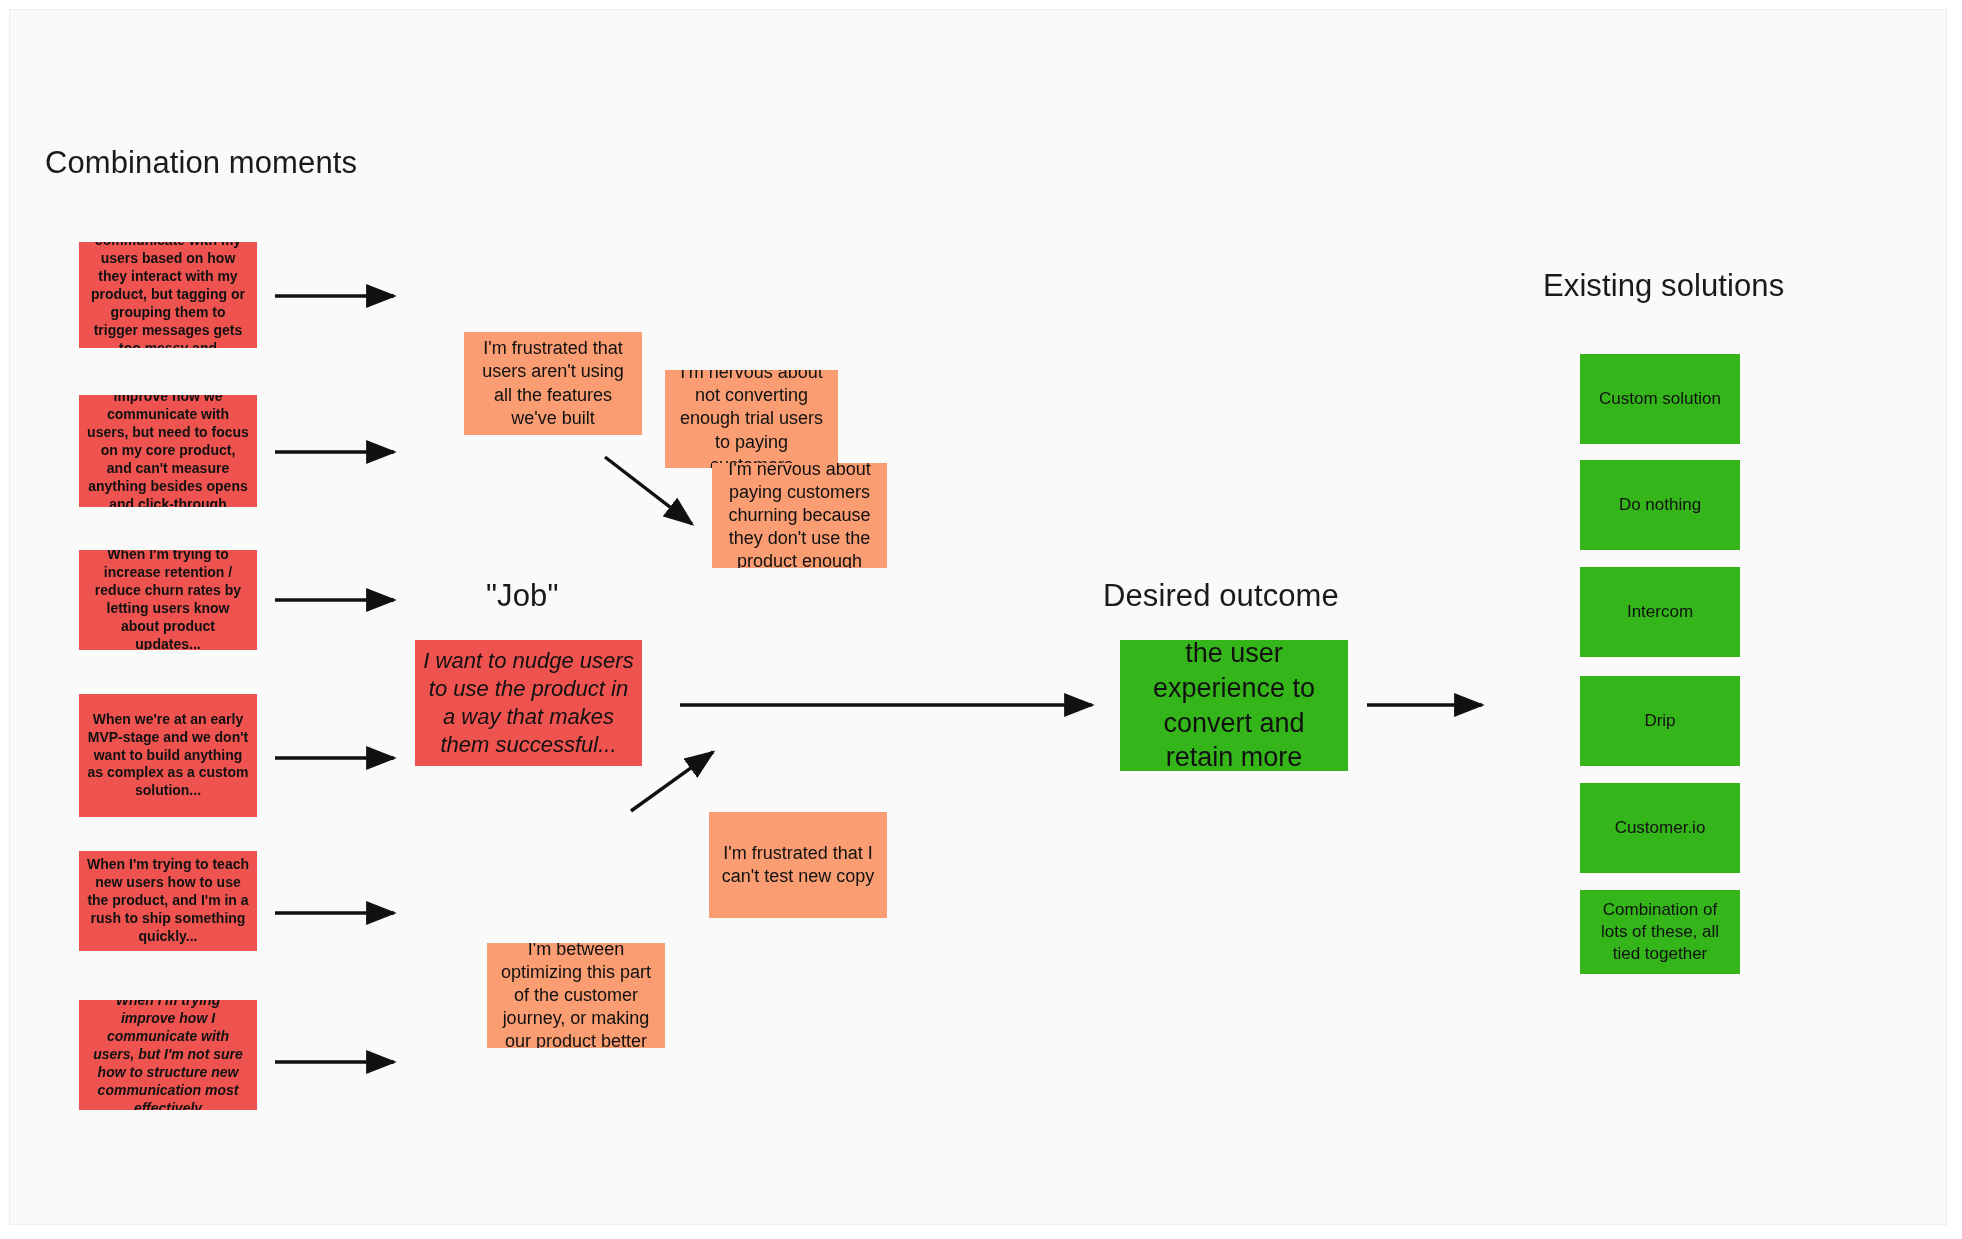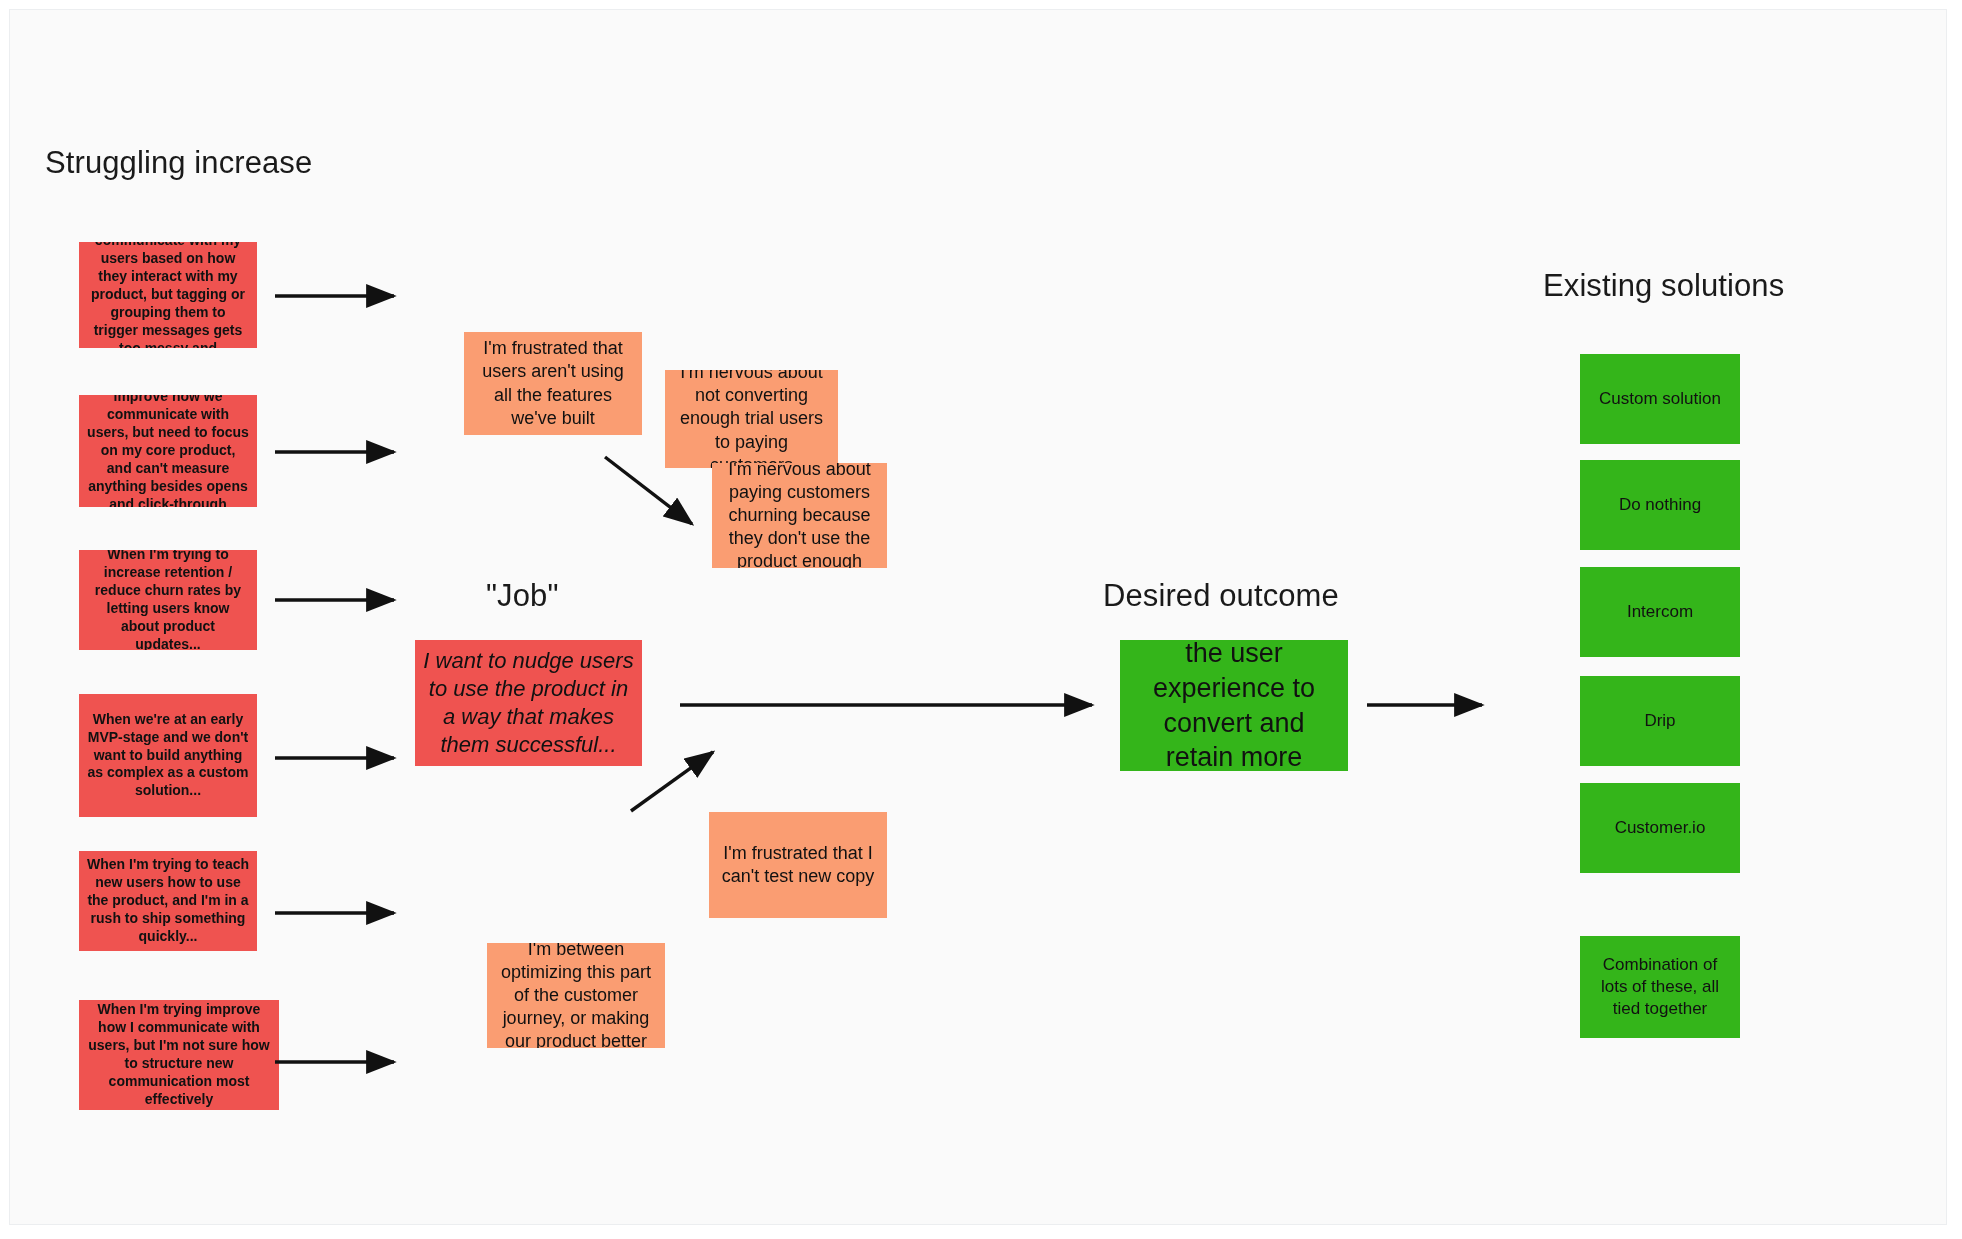--- a/index.html
+++ b/index.html
@@ -63,39 +63,39 @@
     height: 1239px;
     pointer-events: none;
   }
 </style>
 </head>
 <body>
 
 <div id="canvas">
   <div id="board"></div>
 
-  <div class="section-title" style="left:45px; top:145px;">Struggling increase</div>
+  <div class="section-title" style="left:45px; top:145px;">Combination moments</div>
 
   <div class="section-title" style="left:486px; top:578px;">"Job"</div>
 
   <div class="section-title" style="left:1103px; top:578px;">Desired outcome</div>
 
   <div class="section-title" style="left:1543px; top:268px;text-align:center;">Existing solutions</div>
 
   <div class="card red struggle" style="left:79px; top:242px; width:178px; height:106px;">When I'm trying to communicate with my users based on how they interact with my product, but tagging or grouping them to trigger messages gets too messy and confusing...</div>
 
   <div class="card red struggle" style="left:79px; top:395px; width:178px; height:112px;">When I'm trying improve how we communicate with users, but need to focus on my core product, and can't measure anything besides opens and click-through rates...</div>
 
   <div class="card red struggle" style="left:79px; top:550px; width:178px; height:100px;">When I'm trying to increase retention / reduce churn rates by letting users know about product updates...</div>
 
   <div class="card red struggle" style="left:79px; top:694px; width:178px; height:123px;">When we're at an early MVP-stage and we don't want to build anything as complex as a custom solution...</div>
 
   <div class="card red struggle" style="left:79px; top:851px; width:178px; height:100px;">When I'm trying to teach new users how to use the product, and I'm in a rush to ship something quickly...</div>
 
-  <div class="card red struggle" style="left:79px; top:1000px; width:200px; height:110px;">When I'm trying improve how I communicate with users, but I'm not sure how to structure new communication most effectively</div>
+  <div class="card red struggle" style="left:79px; top:1000px; width:178px; height:110px;font-style:italic;">When I'm trying improve how I communicate with users, but I'm not sure how to structure new communication most effectively</div>
 
   <div class="card orange pain" style="left:464px; top:332px; width:178px; height:103px;">I'm frustrated that users aren't using all the features we've built</div>
 
   <div class="card orange pain" style="left:665px; top:332px; width:173px; height:98px;margin-top:38px;">I'm nervous about not converting enough trial users to paying customers</div>
 
   <div class="card orange pain" style="left:712px; top:463px; width:175px; height:105px;">I'm nervous about paying customers churning because they don't use the product enough</div>
 
   <div class="card red-job job" style="left:415px; top:640px; width:227px; height:126px;">I want to nudge users to use the product in a way that makes them successful...</div>
 
 
@@ -108,21 +108,21 @@
   <div class="card green solution" style="left:1580px; top:354px; width:160px; height:90px;">Custom solution</div>
 
   <div class="card green solution" style="left:1580px; top:460px; width:160px; height:90px;">Do nothing</div>
 
   <div class="card green solution" style="left:1580px; top:567px; width:160px; height:90px;">Intercom</div>
 
   <div class="card green solution" style="left:1580px; top:676px; width:160px; height:90px;">Drip</div>
 
   <div class="card green solution" style="left:1580px; top:783px; width:160px; height:90px;">Customer.io</div>
 
-  <div class="card green solution" style="left:1580px; top:936px; width:160px; height:102px;">Combination of lots of these, all tied together</div>
+  <div class="card green solution" style="left:1580px; top:890px; width:160px; height:84px;">Combination of lots of these, all tied together</div>
 
   <svg class="arrows" viewBox="0 0 1962 1239" xmlns="http://www.w3.org/2000/svg">
     <defs>
       <marker id="ah" markerWidth="9" markerHeight="7" refX="8.2" refY="3.5" orient="auto" markerUnits="strokeWidth">
         <path d="M0,0 L9,3.5 L0,7 z" fill="#111111"></path>
       </marker>
     </defs>
     <g stroke="#111111" stroke-width="3.4" fill="none" marker-end="url(#ah)">
       <line x1="275" y1="296" x2="394" y2="296"></line>
       <line x1="275" y1="452" x2="394" y2="452"></line>

